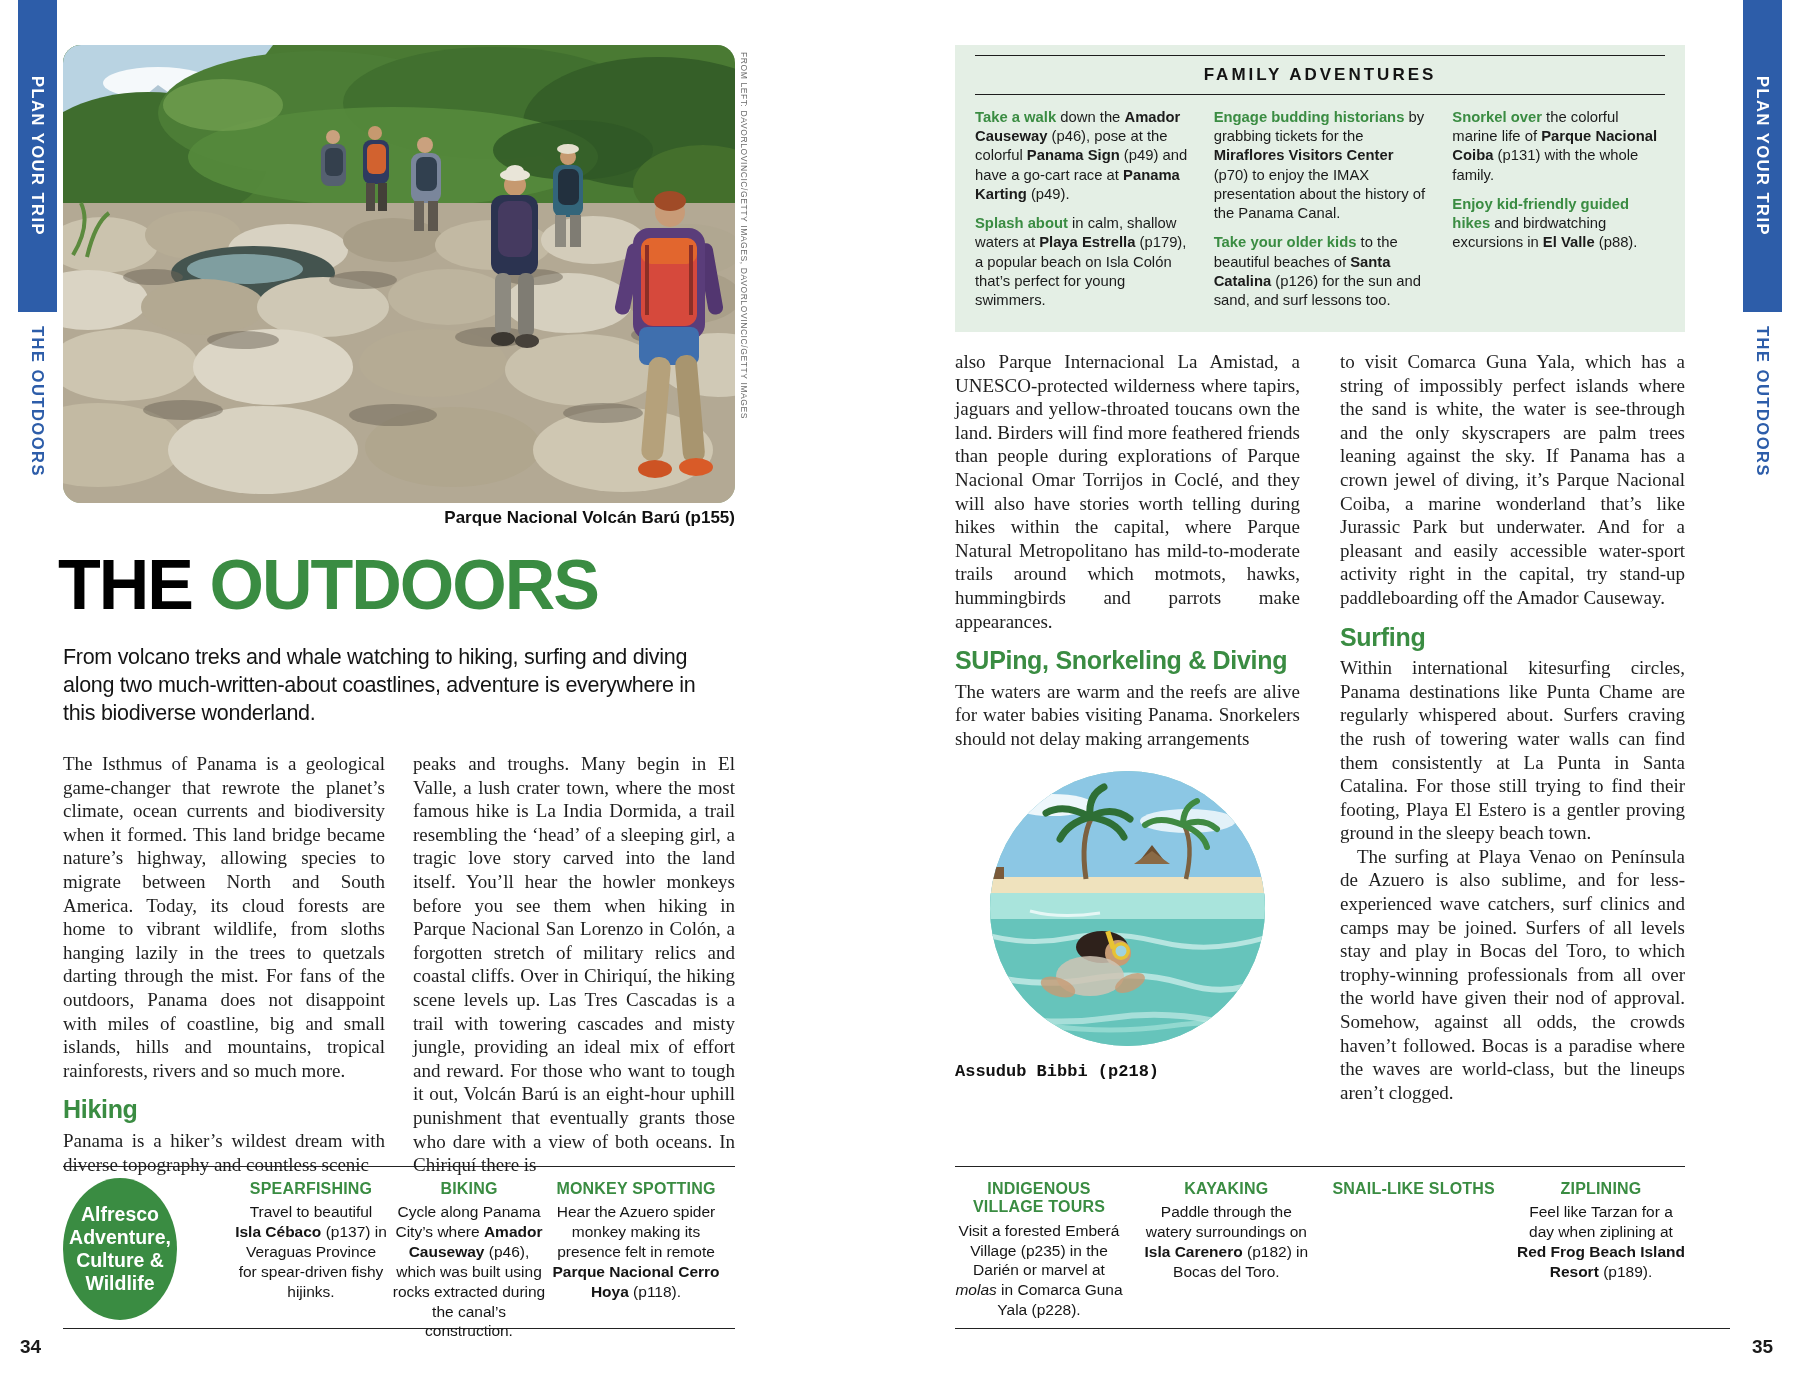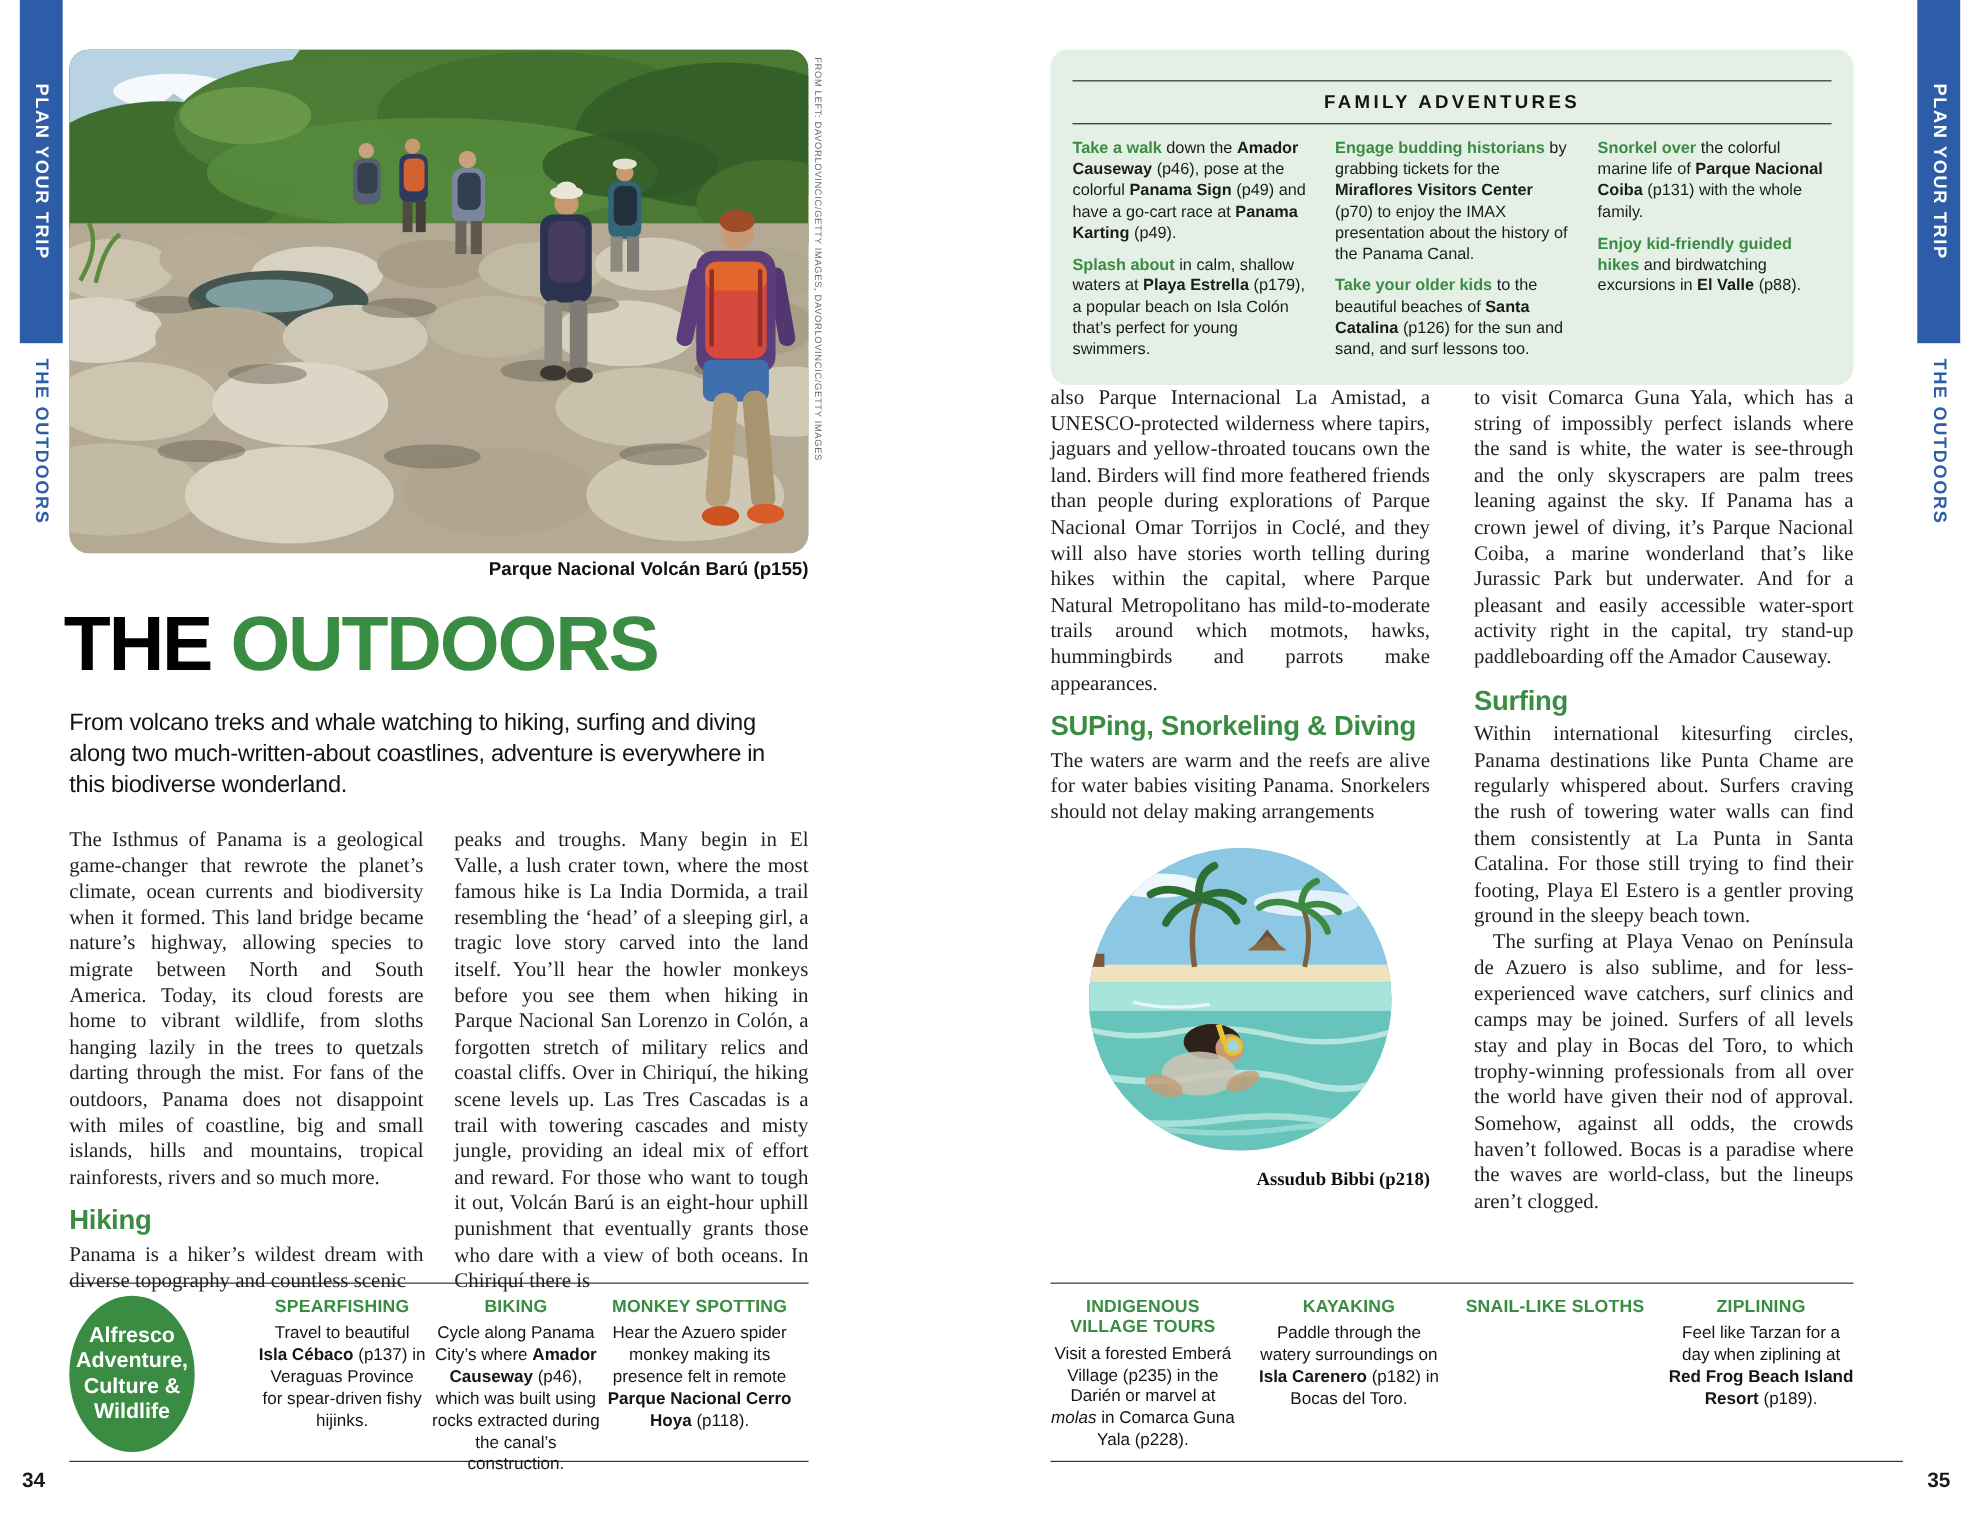--- a/index.html
+++ b/index.html
@@ -65,42 +65,42 @@
   .cols-right .col + .col{margin-left:40px;}
   h3.green-head{
     font-family:"Liberation Sans",sans-serif;
     color:var(--green);font-size:25px;font-weight:bold;letter-spacing:-.3px;
     margin:16px 0 7px 0;
   }
   .indent{text-indent:17px;}
   
   .family-box{
     left:955px;top:45px;width:730px;
-    background:var(--boxbg);border-radius:16px;
-    padding:28px 20px 22px 20px;
+    background:var(--boxbg);border-radius:0;
+    padding:10px 20px 22px 20px;
   }
   .fam-rule{border:none;border-top:1.4px solid #1d1d1d;height:0;}
   .fam-title{
     text-align:center;font-size:17px;font-weight:bold;letter-spacing:3px;
     color:#141414;padding:9px 0;
   }
   .fam-cols{display:flex;gap:26px;margin-top:13px;}
   .fam-col{flex:1;display:flex;flex-direction:column;gap:10px;}
   .fam-item{font-size:14.8px;line-height:1.3;color:#1b1b1b;}
   .b{font-weight:bold;}
   .g{color:var(--green);font-weight:bold;}
   .i{font-style:italic;}
   
   .circle-photo{
     width:275px;height:275px;border-radius:50%;overflow:hidden;
     margin:20px auto 0 auto;background:#7ec9c0;
   }
   .circle-photo svg{display:block;width:100%;height:100%;}
   .circle-caption{
-    text-align:right;font-size:17px;font-weight:bold;color:#111;margin-top:14px;
+    text-align:left;font-size:17px;font-weight:bold;color:#111;margin-top:14px;font-family:Liberation Mono, monospace;
   }
   
   .rule{background:#222;height:1.4px;}
   .strip{display:flex;align-items:flex-start;}
   .strip-left{left:63px;top:1180px;width:672px;}
   .strip-right{left:955px;top:1180px;width:730px;justify-content:space-between;}
   .badge{
     width:114px;height:142px;border-radius:50%;background:var(--green);
     display:flex;align-items:center;justify-content:center;text-align:center;
     color:#fff;font-size:19.5px;font-weight:bold;line-height:1.18;

